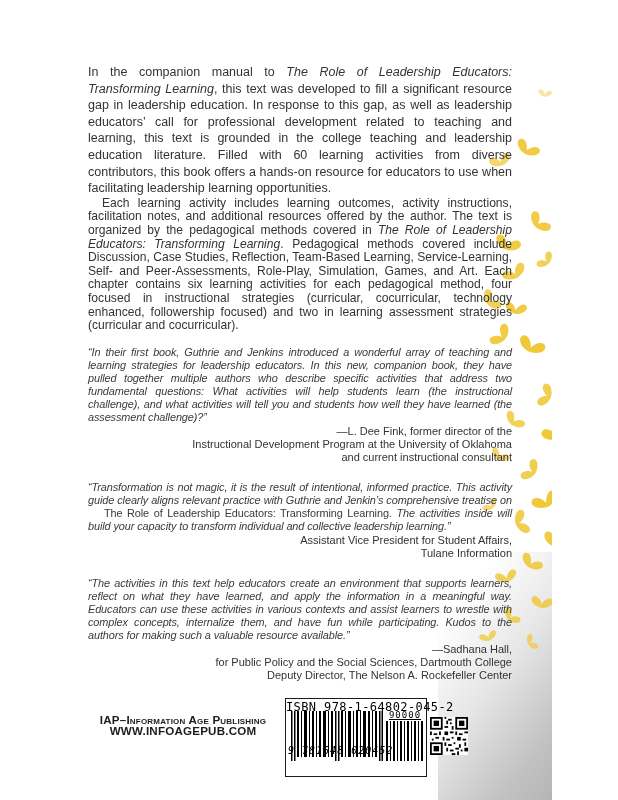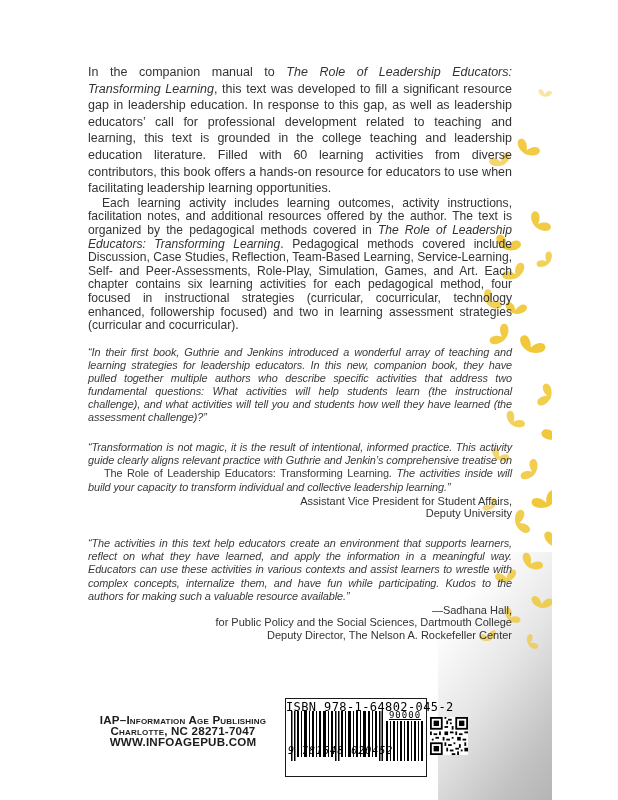--- a/index.html
+++ b/index.html
@@ -128,43 +128,47 @@
     <div class="book b4"></div>
     <div class="book b5"></div>
   </div>
 
   <div class="text-col">
     <p class="body-par"><span>In the companion manual to </span><span class="run-italic">The Role of Leadership Educators: Transforming Learning</span><span>, this text was developed to fill a significant resource gap in leadership education. In response to this gap, as well as leadership educators’ call for professional development related to teaching and learning, this text is grounded in the college teaching and leadership education literature. Filled with 60 learning activities from diverse contributors, this book offers a hands-on resource for educators to use when facilitating leadership learning opportunities.</span></p>
     <p class="body-par par2"><span>Each learning activity includes learning outcomes, activity instructions, facilitation notes, and additional resources offered by the author. The text is organized by the pedagogical methods covered in </span><span class="run-italic">The Role of Leadership Educators: Transforming Learning</span><span>. Pedagogical methods covered include Discussion, Case Studies, Reflection, Team-Based Learning, Service-Learning, Self- and Peer-Assessments, Role-Play, Simulation, Games, and Art. Each chapter contains six learning activities for each pedagogical method, four focused in instructional strategies (curricular, cocurricular, technology enhanced, followership focused) and two in learning assessment strategies (curricular and cocurricular).</span></p>
 
     <div class="quote-block">
       <p class="quote"><span>“In their first book, Guthrie and Jenkins introduced a wonderful array of teaching and learning strategies for leadership educators. In this new, companion book, they have pulled together multiple authors who describe specific activities that address two fundamental questions: What activities will help students learn (the instructional challenge), and what activities will tell you and students how well they have learned (the assessment challenge)?”</span></p>
+      <div class="attr">
+        <div>—L. Dee Fink, former director of the</div>
+        <div>Instructional Development Program at the University of Oklahoma</div>
+        <div>and current instructional consultant</div>
+      </div>
     </div>
 
     <div class="quote-block" style="margin-top:17px;">
       <p class="quote"><span>“Transformation is not magic, it is the result of intentional, informed practice. This activity guide clearly aligns relevant practice with Guthrie and Jenkin’s comprehensive treatise on </span><span class="run-roman">The Role of Leadership Educators: Transforming Learning.</span><span> The activities inside will build your capacity to transform individual and collective leadership learning.”</span></p>
       <div class="attr">
         <div>Assistant Vice President for Student Affairs,</div>
-        <div>Deputy University</div>
+        <div>Tulane Information</div>
       </div>
     </div>
 
     <div class="quote-block" style="margin-top:17px;">
       <p class="quote"><span>“The activities in this text help educators create an environment that supports learners, reflect on what they have learned, and apply the information in a meaningful way. Educators can use these activities in various contexts and assist learners to wrestle with complex concepts, internalize them, and have fun while participating. Kudos to the authors for making such a valuable resource available.”</span></p>
       <div class="attr">
         <div>—Sadhana Hall,</div>
         <div>for Public Policy and the Social Sciences, Dartmouth College</div>
         <div>Deputy Director, The Nelson A. Rockefeller Center</div>
       </div>
     </div>
   </div>
 
   <div class="publisher">
     <div>IAP–Information Age Publishing</div>
-    <div>Charlotte, NC 28271-7047</div>
     <div>WWW.INFOAGEPUB.COM</div>
   </div>
 
   <div class="barcode-box">
     <div class="isbn-line">ISBN 978-1-64802-045-2</div>
     <svg class="bars-main" width="92" height="50" viewBox="0 0 92 50">
       <g fill="#000">
         <rect x="0" y="0" width="1.5" height="50"></rect>
           <rect x="3" y="0" width="1.5" height="50"></rect>
         <rect x="6" y="0" width="2" height="46"></rect>

